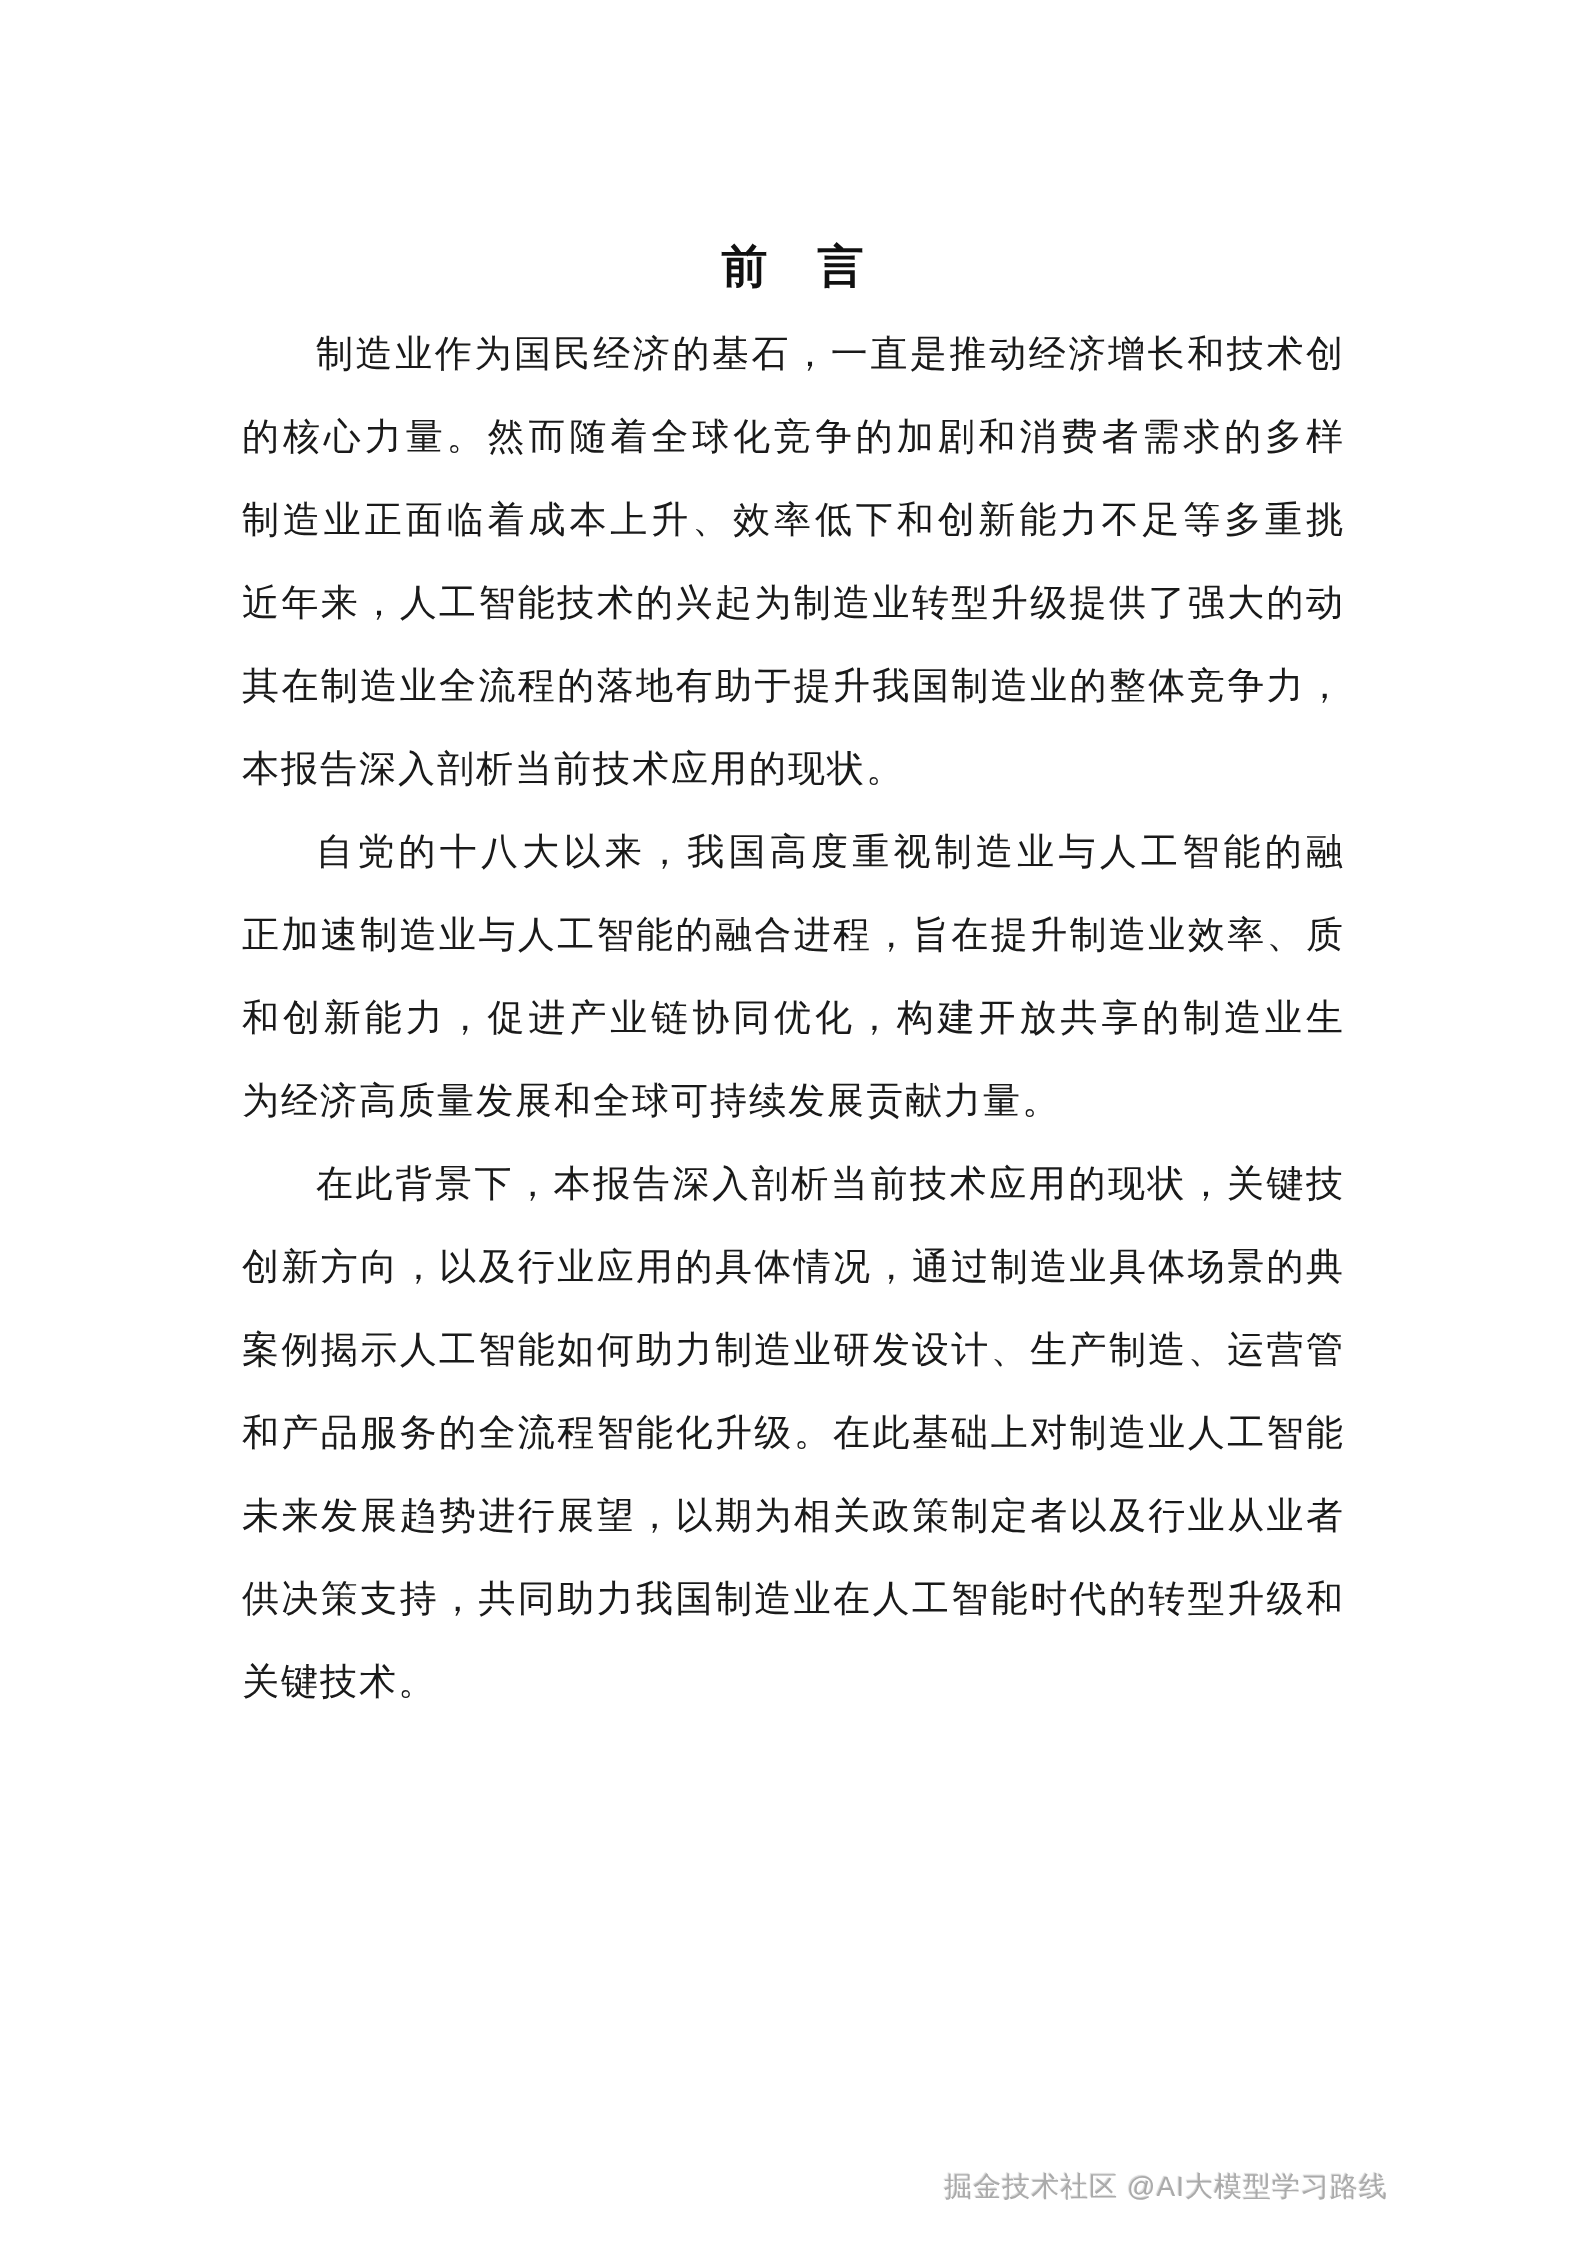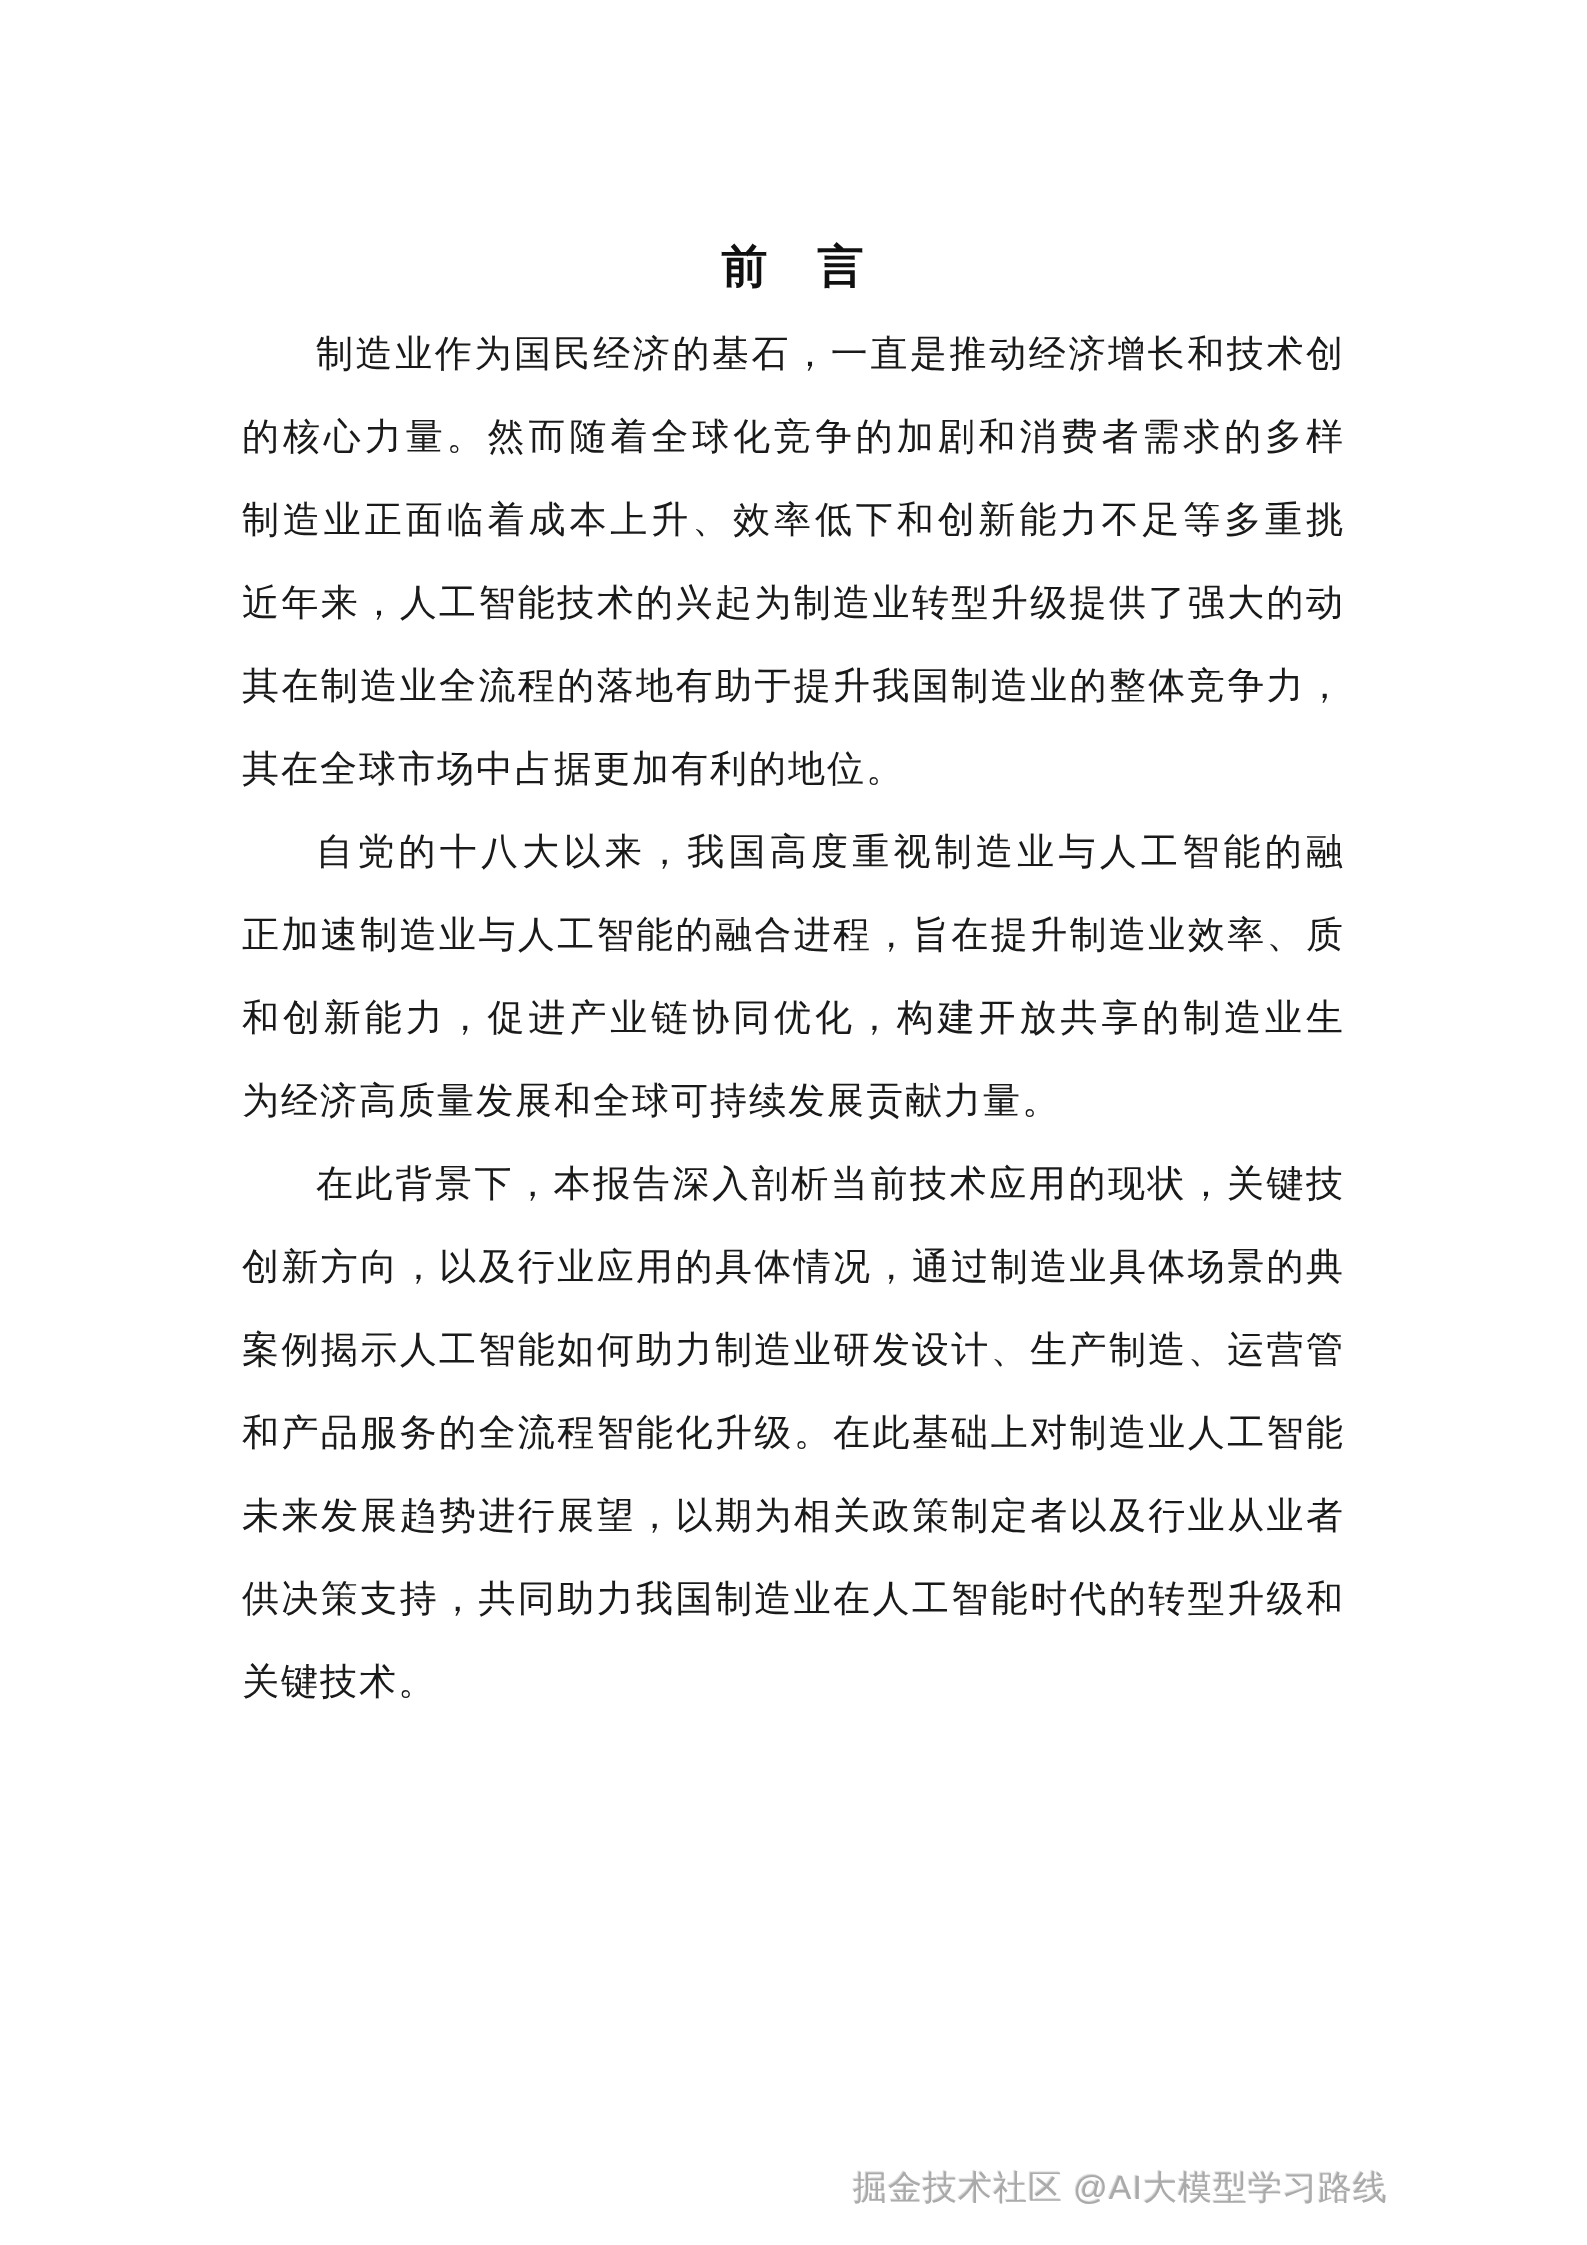--- a/index.html
+++ b/index.html
@@ -59,42 +59,42 @@
   }
   .line.last {
     text-align: left;
     text-align-last: left;
   }
   .watermark {
     position: absolute;
     top: 2170px;
     right: 45px;
     font-family: "Liberation Sans", "DejaVu Sans", sans-serif;
-    font-size: 34px;
+    font-size: 28px;
     line-height: 34px;
     font-weight: 400;
     color: #aaaaaa;
     text-shadow: 2px 2px 1px rgba(255,255,255,0.95), -1px -1px 1px rgba(130,130,130,0.35);
     letter-spacing: 1px;
   }
 </style>
 </head>
 <body>
 
 <div class="page">
   <div class="page-title">前　言</div>
 
   <div class="document-body">
       <div class="paragraph">
         <div class="line first">制造业作为国民经济的基石，一直是推动经济增长和技术创新</div>
         <div class="line">的核心力量。然而随着全球化竞争的加剧和消费者需求的多样化，</div>
         <div class="line">制造业正面临着成本上升、效率低下和创新能力不足等多重挑战。</div>
         <div class="line">近年来，人工智能技术的兴起为制造业转型升级提供了强大的动力，</div>
         <div class="line">其在制造业全流程的落地有助于提升我国制造业的整体竞争力，使</div>
-        <div class="line last">其在全球市场中占据更加有利的地位。</div>
+        <div class="line last">本报告深入剖析当前技术应用的现状。</div>
       </div>
       <div class="paragraph">
         <div class="line first">自党的十八大以来，我国高度重视制造业与人工智能的融合，</div>
         <div class="line">正加速制造业与人工智能的融合进程，旨在提升制造业效率、质量</div>
         <div class="line">和创新能力，促进产业链协同优化，构建开放共享的制造业生态，</div>
         <div class="line last">为经济高质量发展和全球可持续发展贡献力量。</div>
       </div>
       <div class="paragraph">
         <div class="line first">在此背景下，本报告深入剖析当前技术应用的现状，关键技术</div>
         <div class="line">创新方向，以及行业应用的具体情况，通过制造业具体场景的典型</div>

